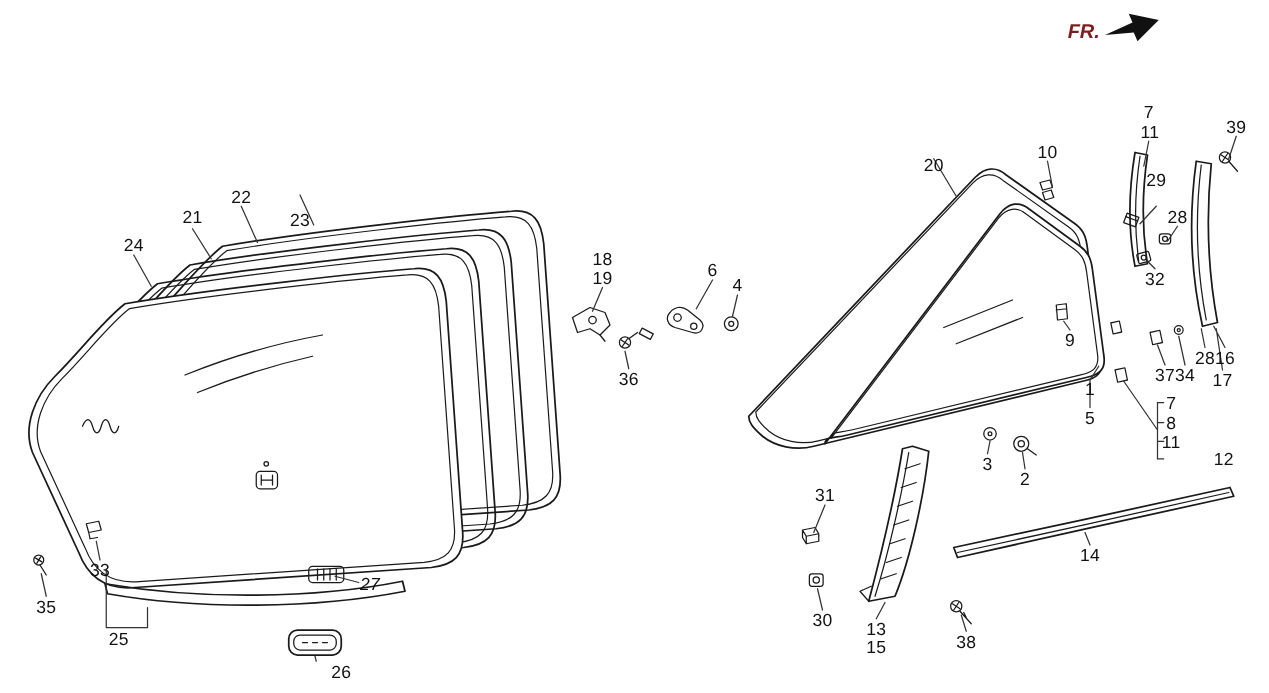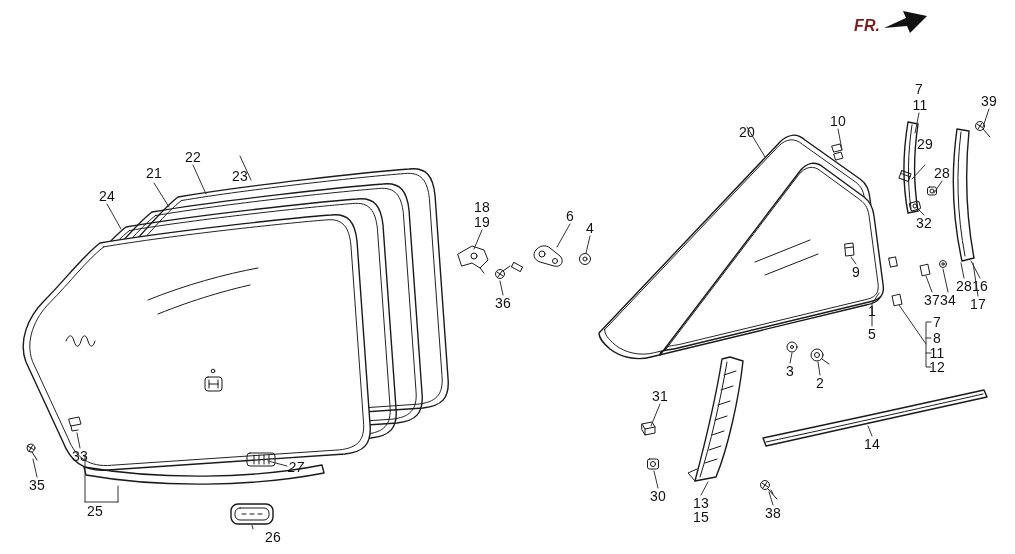--- a/index.html
+++ b/index.html
@@ -261,21 +261,21 @@
       <span class="part-label" style="left: 872px; top: 311px;">1</span>
       <span class="part-label" style="left: 872px; top: 334px;">5</span>
       <span class="part-label" style="left: 932px; top: 300px;">37</span>
       <span class="part-label" style="left: 948px; top: 300px;">34</span>
       <span class="part-label" style="left: 964px; top: 286px;">28</span>
       <span class="part-label" style="left: 980px; top: 286px;">16</span>
       <span class="part-label" style="left: 978px; top: 304px;">17</span>
       <span class="part-label" style="left: 937px; top: 322px;">7</span>
       <span class="part-label" style="left: 937px; top: 338px;">8</span>
       <span class="part-label" style="left: 937px; top: 353px;">11</span>
-      <span class="part-label" style="left: 937px; top: 367px;">12</span>
+      <span class="part-label" style="left: 979px; top: 367px;">12</span>
       <span class="part-label" style="left: 790px; top: 371px;">3</span>
       <span class="part-label" style="left: 820px; top: 383px;">2</span>
       <span class="part-label" style="left: 660px; top: 396px;">31</span>
       <span class="part-label" style="left: 872px; top: 444px;">14</span>
       <span class="part-label" style="left: 658px; top: 496px;">30</span>
       <span class="part-label" style="left: 701px; top: 503px;">13</span>
       <span class="part-label" style="left: 701px; top: 517px;">15</span>
       <span class="part-label" style="left: 773px; top: 513px;">38</span>
       <span class="part-label" style="left: 296px; top: 467px; font-style: italic;">27</span>
       <span class="part-label" style="left: 80px; top: 456px;">33</span>

